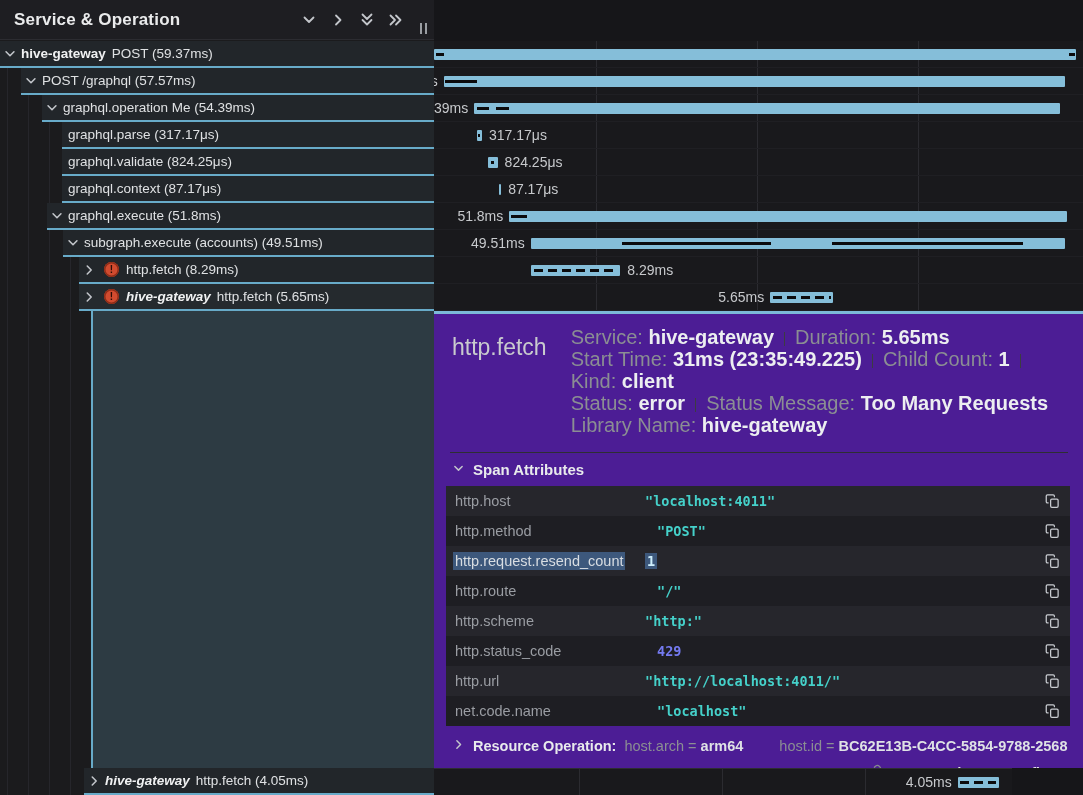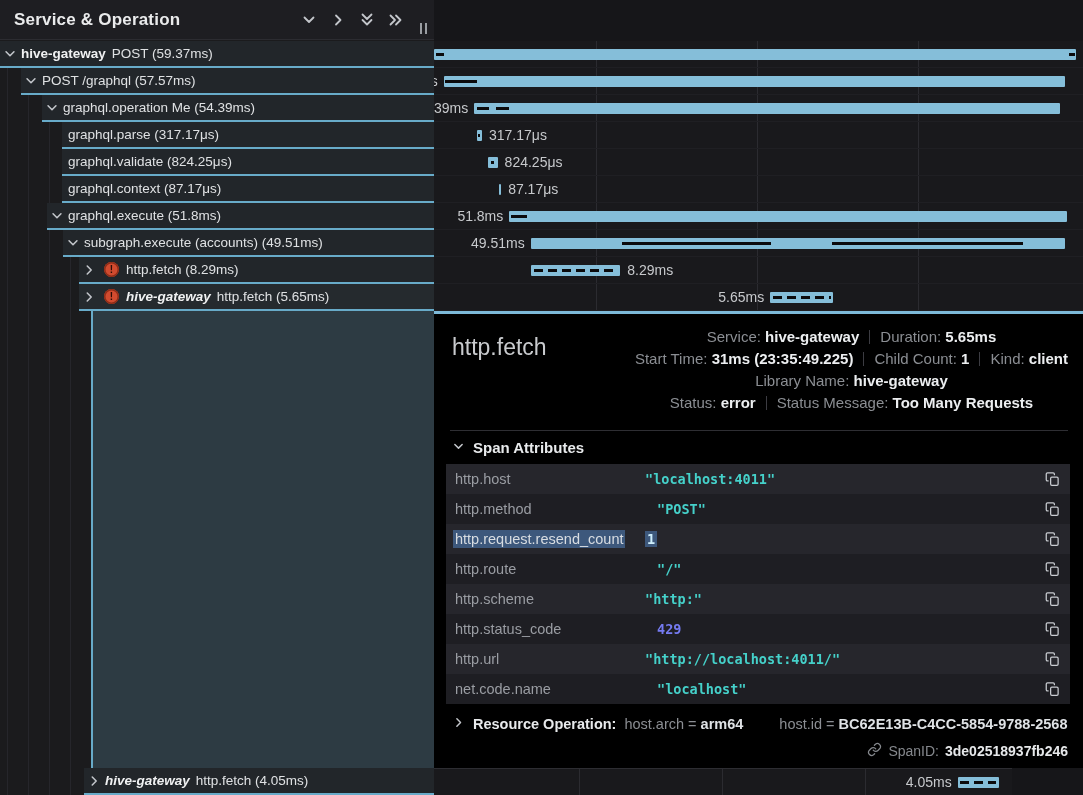--- a/index.html
+++ b/index.html
@@ -47,25 +47,25 @@
   .bar{position:absolute;top:8px;height:11px;background:#85bed9;border-radius:1px;cursor:pointer;}
   .mark{position:absolute;top:12px;height:3px;background:#0b0b0d;}
   .mark.dashed{background:repeating-linear-gradient(90deg,#0b0b0d 0 9px,rgba(0,0,0,0) 9px 14px);}
   .tl-label{position:absolute;top:5px;font-size:14px;color:#c7c9cc;white-space:nowrap;}
 
   
   .expanded{position:absolute;left:91px;top:311px;width:343px;height:457px;background:#2d3b43;
     border-left:2px solid #68abc9;box-sizing:border-box;z-index:2;}
 
   
-  .detail{position:absolute;left:434px;top:311px;width:649px;height:457px;background:#000000;
+  .detail{position:absolute;left:434px;top:311px;width:649px;height:457px;background:#4c1d95;
     border-top:3px solid #7cb9d8;box-sizing:border-box;padding:12px 15px 0 18px;z-index:3;overflow:hidden;}
   .d-head{display:flex;justify-content:space-between;align-items:flex-start;}
   .d-title{font-size:23px;color:#c9cbce;margin-top:8px;font-weight:400;}
-  .d-meta{text-align:center;font-size:15px;line-height:22px;color:#8b8e93;margin-left:24px;}
+  .d-meta{text-align:left;font-size:20px;line-height:22px;color:#8b8e93;margin-left:24px;}
   .d-meta b{color:#eceef0;font-weight:700;}
   .vr{display:inline-block;width:1px;height:14px;background:#3c3c42;margin:0 10px;vertical-align:-2px;}
   .d-sep{border:none;border-top:1px solid #2e2e33;margin:16px 0 8px -2px;}
   .sec-head{display:flex;align-items:center;gap:8px;font-size:15px;font-weight:700;color:#e8eaec;
     margin:4px 0 8px 0;cursor:pointer;}
   .attr-table{margin-left:-6px;margin-right:-2px;}
   .attr-row{display:flex;align-items:center;height:30px;padding:0 10px 0 9px;font-size:14.5px;box-sizing:border-box;}
   .attr-row.light{background:#26262c;}
   .attr-row.dark{background:#1e1e23;gap:12px;}
   .attr-key{width:190px;color:#9a9da3;flex:0 0 auto;white-space:nowrap;}
@@ -290,22 +290,22 @@
     </div>
 
   <div class="expanded"></div>
 
   <div class="detail">
     <div class="d-head">
       <div class="d-title">http.fetch</div>
       <div class="d-meta" id="meta-mount">
           <div class="meta-line"><span>Service: </span><b>hive-gateway</b><span class="vr"></span><span>Duration: </span><b>5.65ms</b></div>
           <div class="meta-line"><span>Start Time: </span><b>31ms (23:35:49.225)</b><span class="vr"></span><span>Child Count: </span><b>1</b><span class="vr"></span><span>Kind: </span><b>client</b></div>
+          <div class="meta-line"><span>Status: </span><b>error</b><span class="vr"></span><span>Status Message: </span><b>Too Many Requests</b></div>
           <div class="meta-line"><span>Library Name: </span><b>hive-gateway</b></div>
-          <div class="meta-line"><span>Status: </span><b>error</b><span class="vr"></span><span>Status Message: </span><b>Too Many Requests</b></div>
         </div>
     </div>
     <hr class="d-sep">
     <div class="sec-head">
       <span id="sec-chev"><svg width="13" height="13" viewBox="0 0 16 16" fill="none" stroke="#c3c6cb" stroke-width="1.8" stroke-linecap="round" stroke-linejoin="round">
             <path d="M3.5 5.5 L8 10 L12.5 5.5"></path>
           </svg></span>
       <span>Span Attributes</span>
     </div>
     <div class="attr-table" id="attr-mount">

